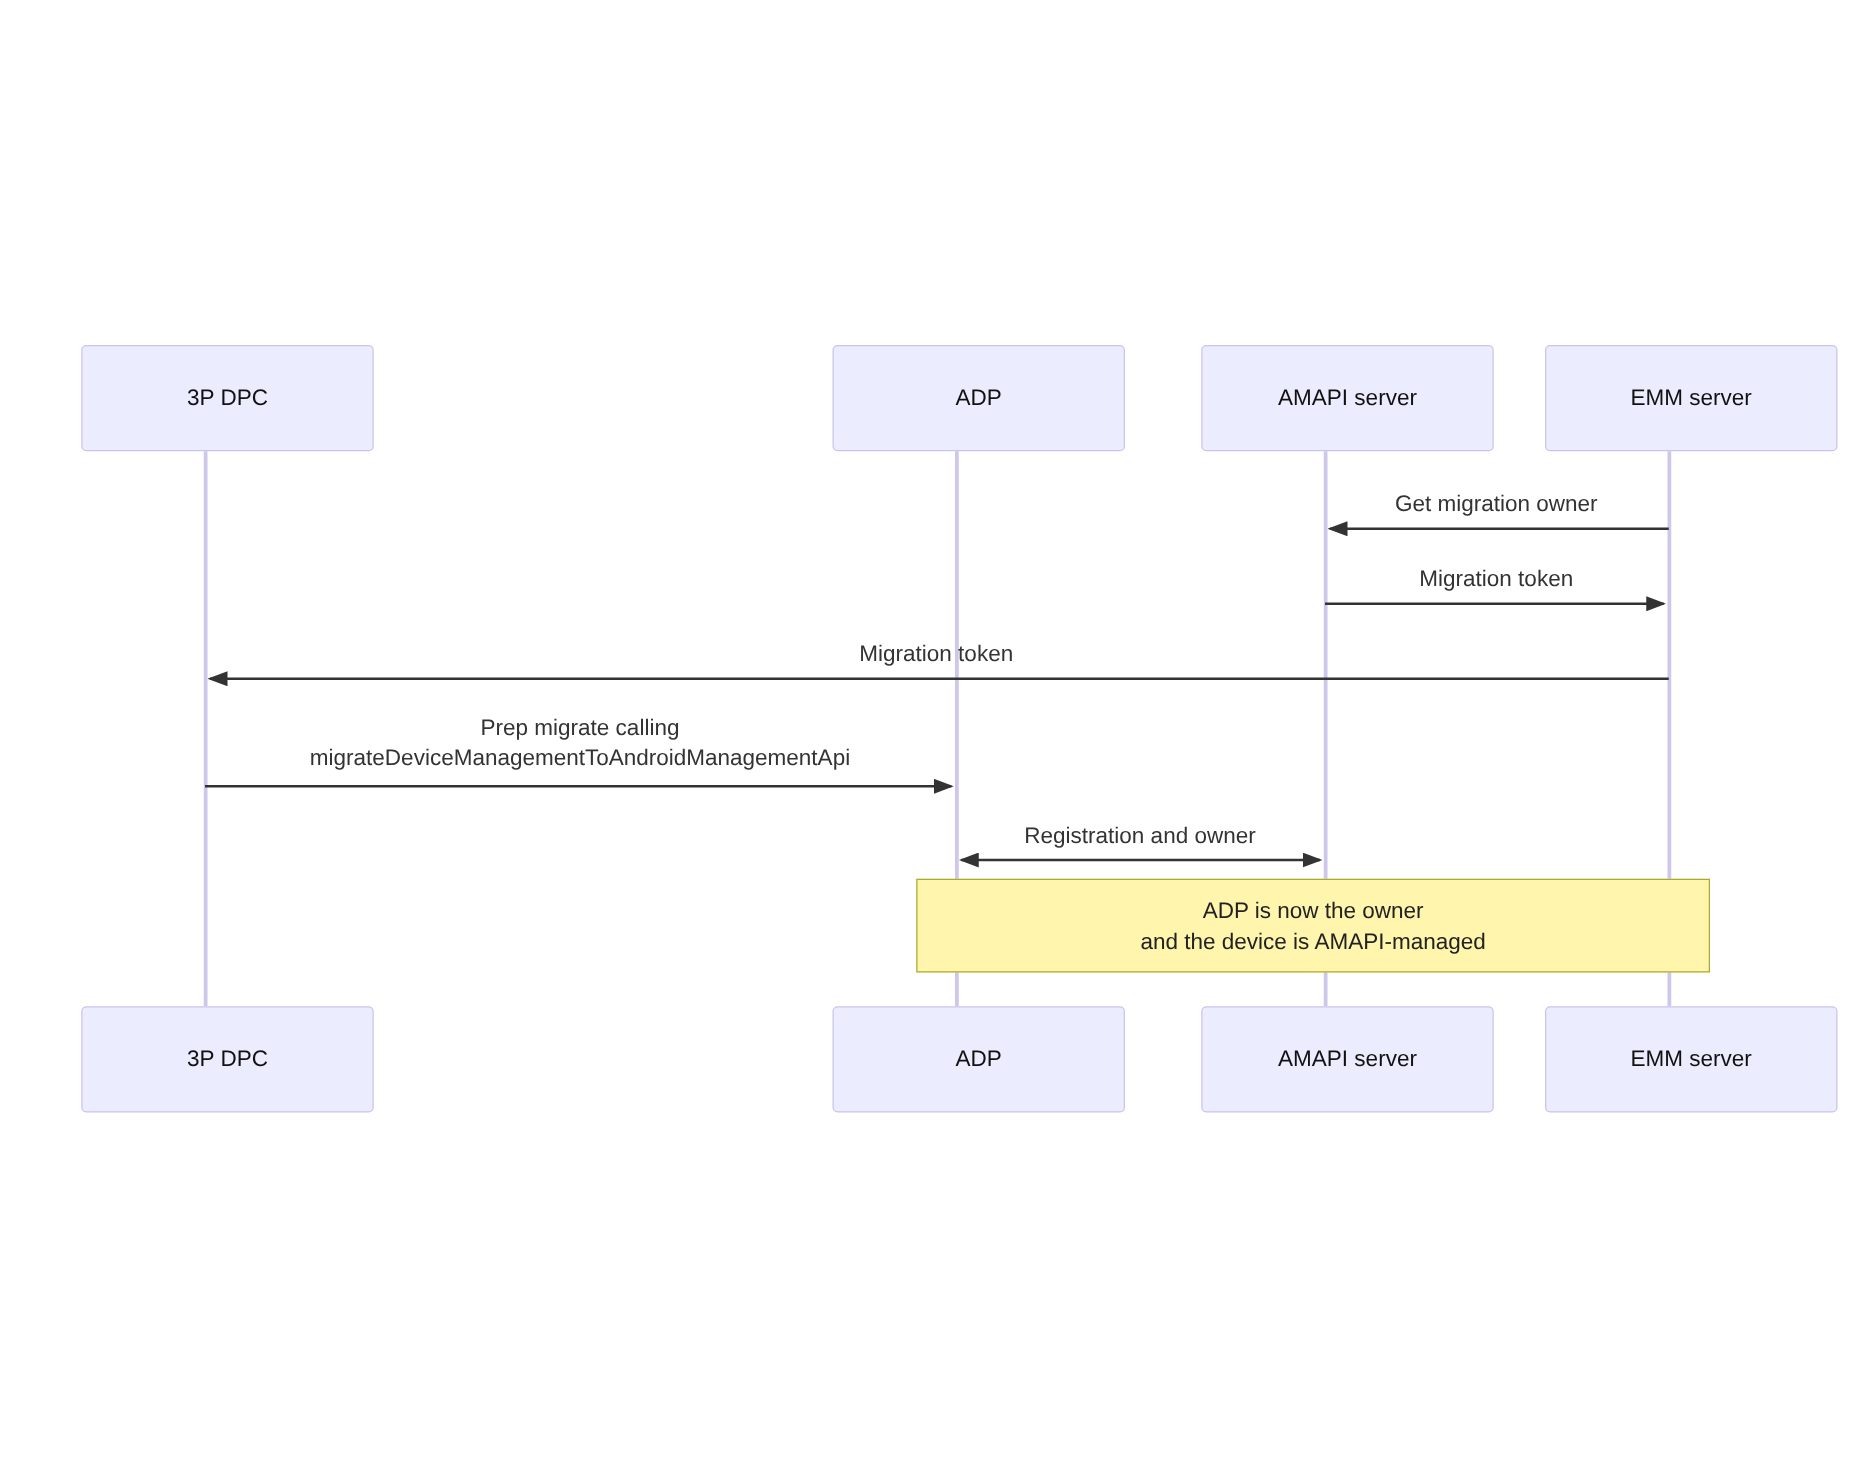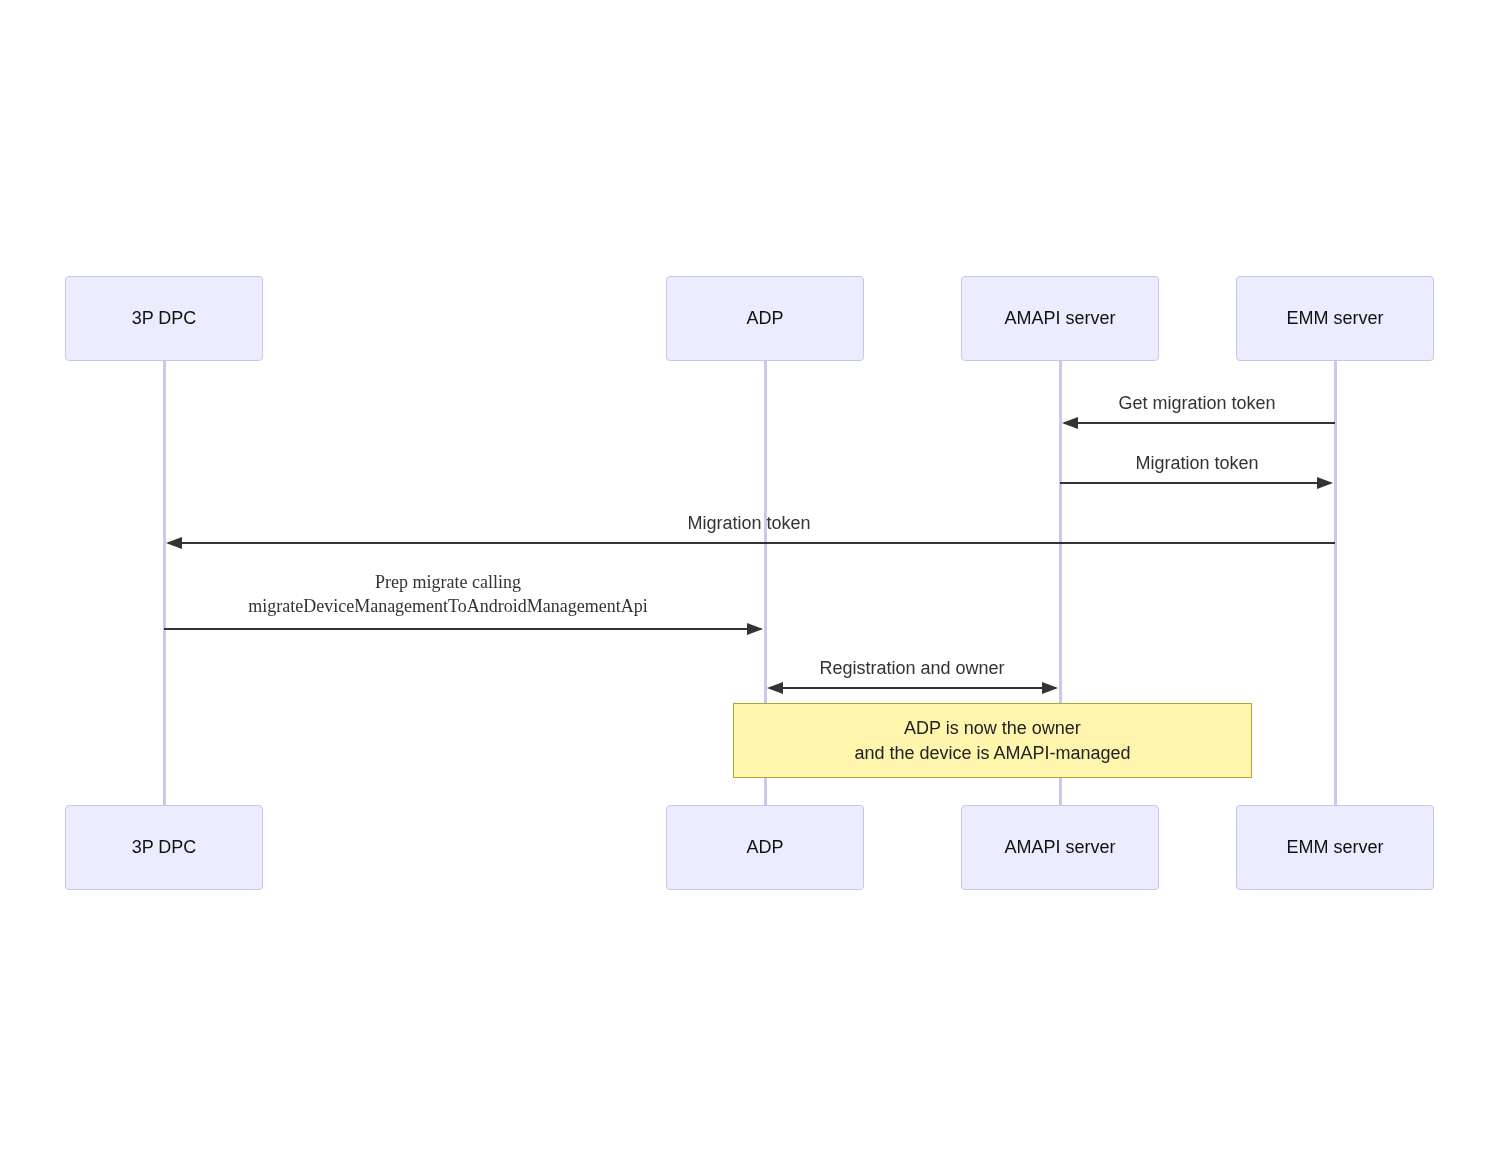--- a/index.html
+++ b/index.html
@@ -10,21 +10,21 @@
   }
   .diagram {
     position: relative;
     width: 1500px;
     height: 1169px;
     background: #ffffff;
     overflow: hidden;
   }
   .actor {
     position: absolute;
-    width: 198px;
+    width: 234px;
     height: 85px;
     box-sizing: border-box;
     background: #ECECFF;
     border: 1px solid #C9C4EA;
     border-radius: 4px;
     display: flex;
     align-items: center;
     justify-content: center;
     font-size: 18px;
     color: #111111;
@@ -51,21 +51,21 @@
     font-size: 18px;
     line-height: 24px;
     color: #333333;
     white-space: pre-line;
     text-align: center;
   }
   .note {
     position: absolute;
     left: 733px;
     top: 703px;
-    width: 519px;
+    width: 635px;
     height: 75px;
     box-sizing: border-box;
     background: #FFF5AD;
     border: 1px solid #AAAA33;
     display: flex;
     align-items: center;
     justify-content: center;
     text-align: center;
     font-size: 18px;
     line-height: 25px;
@@ -89,24 +89,24 @@
         <path d="M0,0 L16,6 L0,12 Z" fill="#333333"></path>
       </marker>
     </defs>
     <line x1="1335" y1="423" x2="1064" y2="423" stroke="#333333" stroke-width="2" marker-end="url(#arrowhead)"></line>
     <line x1="1060" y1="483" x2="1331" y2="483" stroke="#333333" stroke-width="2" marker-end="url(#arrowhead)"></line>
     <line x1="1335" y1="543" x2="168" y2="543" stroke="#333333" stroke-width="2" marker-end="url(#arrowhead)"></line>
     <line x1="164" y1="629" x2="761" y2="629" stroke="#333333" stroke-width="2" marker-end="url(#arrowhead)"></line>
     <line x1="769" y1="688" x2="1056" y2="688" stroke="#333333" stroke-width="2" marker-start="url(#arrowhead)" marker-end="url(#arrowhead)"></line>
   </svg>
 
-  <div class="msg-label" style="left:1197px; top:391px;">Get migration token</div>
+  <div class="msg-label" style="left:1197px; top:391px;">Get migration owner</div>
   <div class="msg-label" style="left:1197px; top:451px;">Migration token</div>
   <div class="msg-label" style="left:749px; top:511px;">Migration token</div>
-  <div class="msg-label" style="left:448px; top:570px;font-family:Liberation Serif, serif;">Prep migrate calling
+  <div class="msg-label" style="left:464px; top:570px;">Prep migrate calling
 migrateDeviceManagementToAndroidManagementApi</div>
   <div class="msg-label" style="left:912px; top:656px;">Registration and owner</div>
 
   <div class="note">ADP is now the owner
 and the device is AMAPI-managed</div>
 
   <div class="actor" style="left:65px;   top:276px;">3P DPC</div>
   <div class="actor" style="left:666px;  top:276px;">ADP</div>
   <div class="actor" style="left:961px;  top:276px;">AMAPI server</div>
   <div class="actor" style="left:1236px; top:276px;">EMM server</div>

